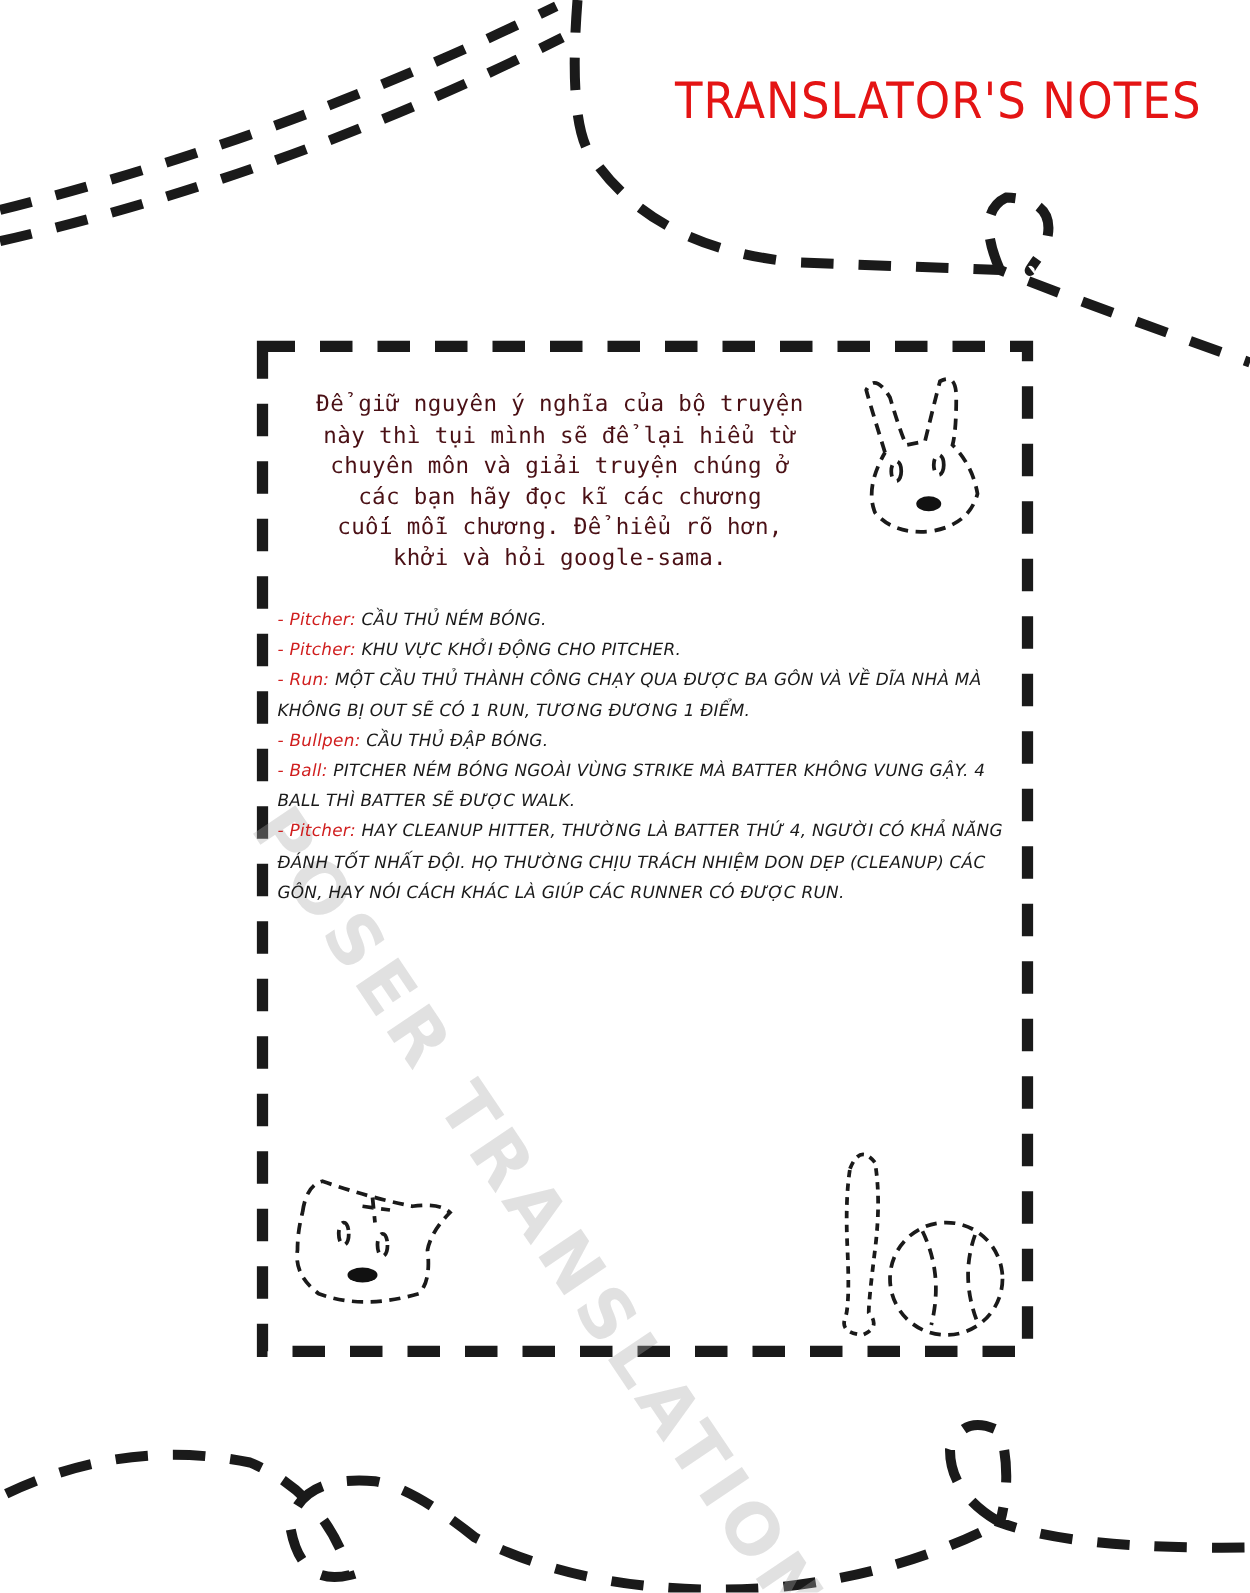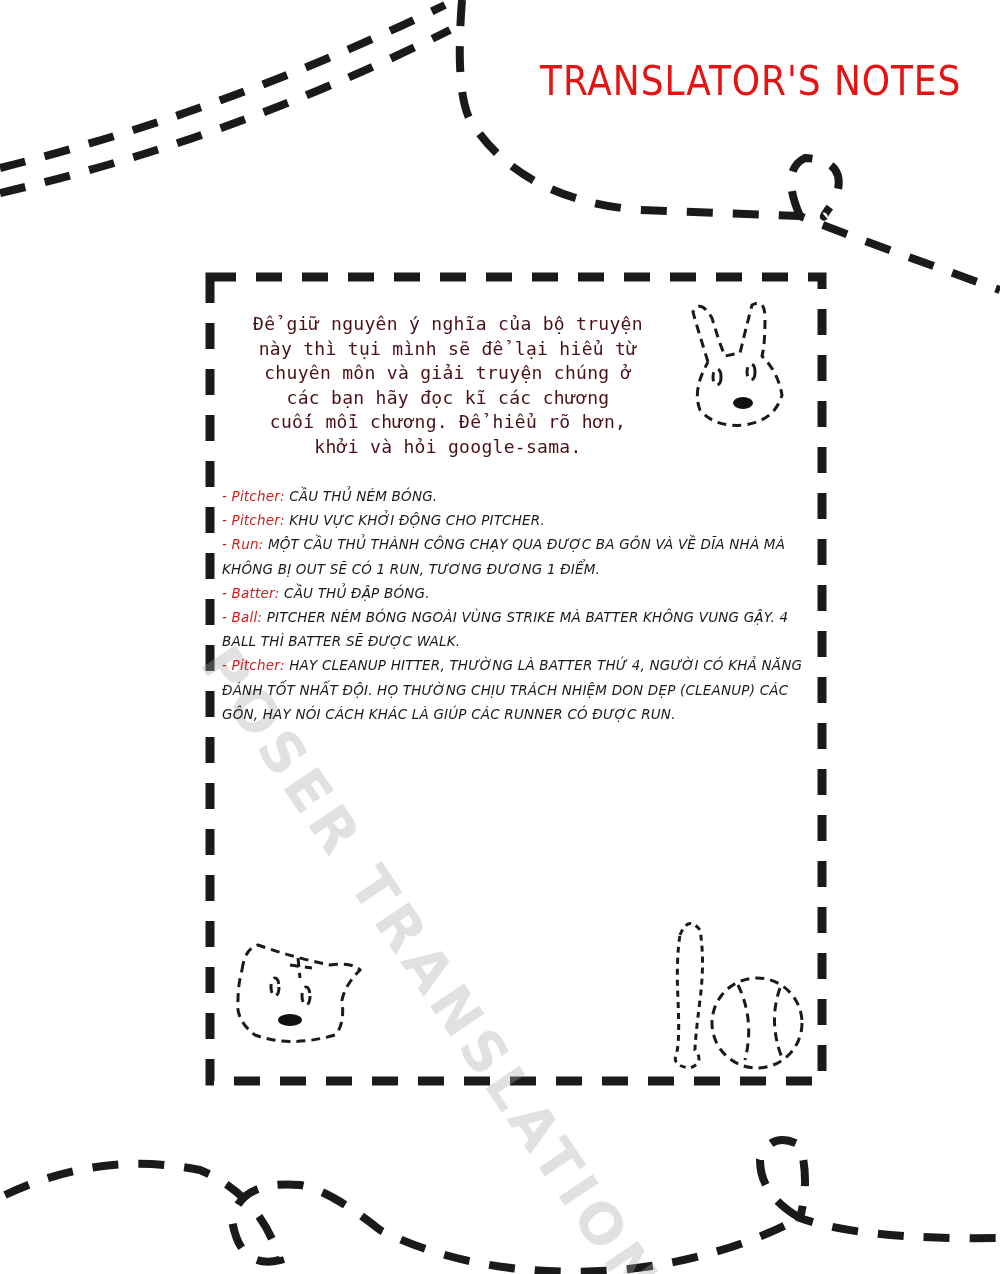--- a/index.html
+++ b/index.html
@@ -147,16 +147,16 @@
   <span class="line">chuyên môn và giải truyện chúng ở</span>
   <span class="line">các bạn hãy đọc kĩ các chương</span>
   <span class="line">cuối mỗi chương. Để hiểu rõ hơn,</span>
   <span class="line">khởi và hỏi google-sama.</span>
 </div>
 
 <div class="glossary">
   <span class="gloss-item"><span class="term"><span>- </span><span>Pitcher:</span></span><span> cầu thủ ném bóng.</span></span>
   <span class="gloss-item"><span class="term"><span>- </span><span>Pitcher:</span></span><span> khu vực khởi động cho pitcher.</span></span>
   <span class="gloss-item"><span class="term"><span>- </span><span>Run:</span></span><span> một cầu thủ thành công chạy qua được ba gôn và về dĩa nhà mà không bị out sẽ có 1 run, tương đương 1 điểm.</span></span>
-  <span class="gloss-item"><span class="term"><span>- </span><span>Batter:</span></span><span> cầu thủ đập bóng.</span></span>
+  <span class="gloss-item"><span class="term"><span>- </span><span>Bullpen:</span></span><span> cầu thủ đập bóng.</span></span>
   <span class="gloss-item"><span class="term"><span>- </span><span>Ball:</span></span><span> pitcher ném bóng ngoài vùng strike mà batter không vung gậy. 4 ball thì batter sẽ được walk.</span></span>
   <span class="gloss-item"><span class="term"><span>- </span><span>Pitcher:</span></span><span> hay cleanup hitter, thường là batter thứ 4, người có khả năng đánh tốt nhất đội. Họ thường chịu trách nhiệm don dẹp (cleanup) các gôn, hay nói cách khác là giúp các runner có được run.</span></span>
 </div>
 
 </body></html>

